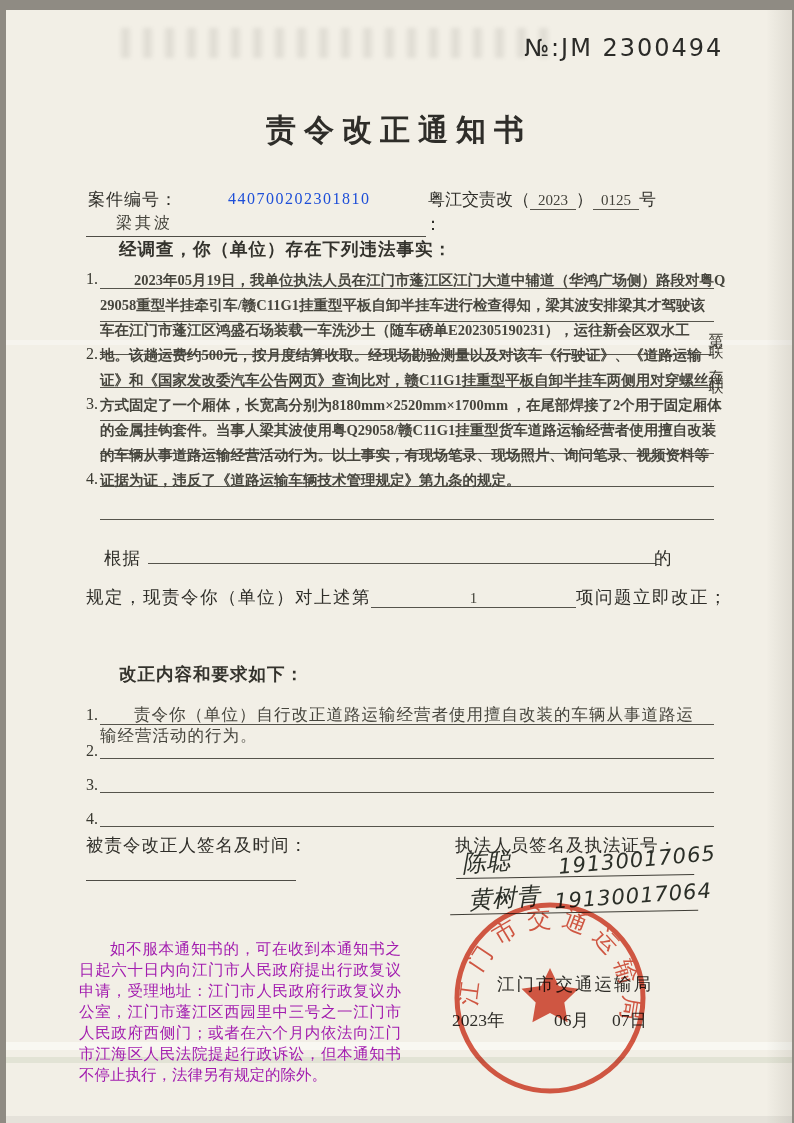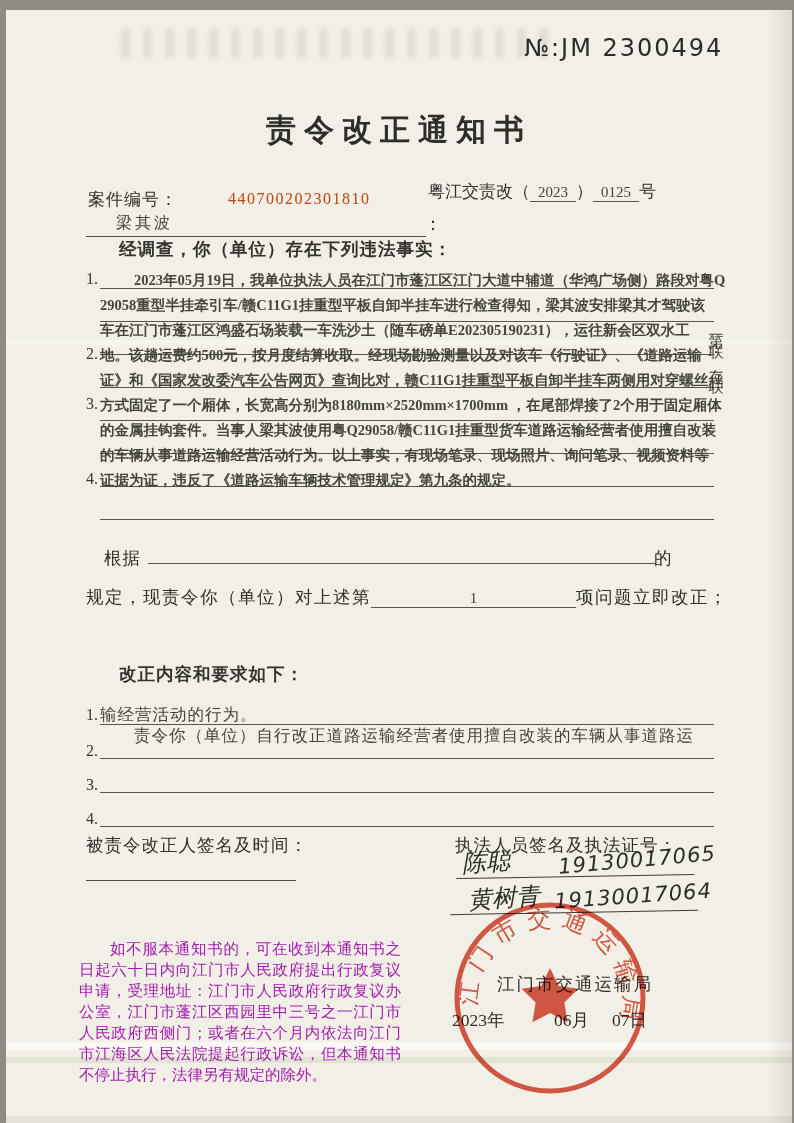--- a/index.html
+++ b/index.html
@@ -28,22 +28,22 @@
   .printed{color:#2f2e29;}
   .typed{color:#45443c;}
   .nowrap{white-space:nowrap;}
 
   .serial{left:518px;top:24px;font-family:"DejaVu Sans",sans-serif;font-size:24px;
     letter-spacing:2px;color:#2b2b28;}
   .title{left:0;top:80px;width:100%;text-align:center;font-size:30px;font-weight:bold;
     letter-spacing:8px;color:#2e2d29;margin-top:20px;}
 
   .case-label{left:82px;top:178px;font-size:17px;letter-spacing:1px;}
-  .case-no{left:222px;top:180px;font-size:16px;letter-spacing:1.5px;color:#c2410c;}
-  .ref{left:422px;top:170px;font-size:17px;}
+  .case-no{left:222px;top:180px;font-size:16px;letter-spacing:1.5px;color:#1d4ed8;}
+  .ref{left:422px;top:178px;font-size:17px;}
   .ref .fill{display:inline-block;border-bottom:1px solid #55534b;padding:0 8px;
     font-size:15px;color:#45443c;}
 
   .addr-line{left:80px;top:202px;width:340px;border-bottom:1.5px solid #4e4c45;height:24px;}
   .addr-name{left:110px;top:203px;font-size:16px;letter-spacing:3px;color:#45443c;}
   .addr-colon{left:418px;top:202px;font-size:18px;}
   .intro{left:113px;top:227px;font-size:17.5px;font-weight:600;letter-spacing:1px;}
 
   
   .facts{left:80px;top:258px;width:630px;height:268px;}
@@ -163,22 +163,22 @@
   <div class="abs corr">
     <div class="rule" style="top:24px"></div>
     <div class="rule" style="top:58px"></div>
     <div class="rule" style="top:92px"></div>
     <div class="rule" style="top:126px"></div>
     <div class="num" style="top:6px">1.</div>
     <div class="num" style="top:42px">2.</div>
     <div class="num" style="top:76px">3.</div>
     <div class="num" style="top:110px">4.</div>
     <div class="text" style="top:4px">
+      <div class="ln indent">责令你（单位）自行改正道路运输经营者使用擅自改装的车辆从事道路运</div>
       <div class="ln">输经营活动的行为。</div>
-      <div class="ln indent">责令你（单位）自行改正道路运输经营者使用擅自改装的车辆从事道路运</div>
     </div>
   </div>
 
   <div class="abs sign-left-label printed">被责令改正人签名及时间：</div>
   <div class="abs sign-right-label printed">执法人员签名及执法证号：</div>
   <div class="abs sign-left-line"></div>
 
   <div class="abs sig1-line"></div>
   <div class="abs sig1-name hand">陈聪</div>
   <div class="abs sig1-no hand">19130017065</div>

